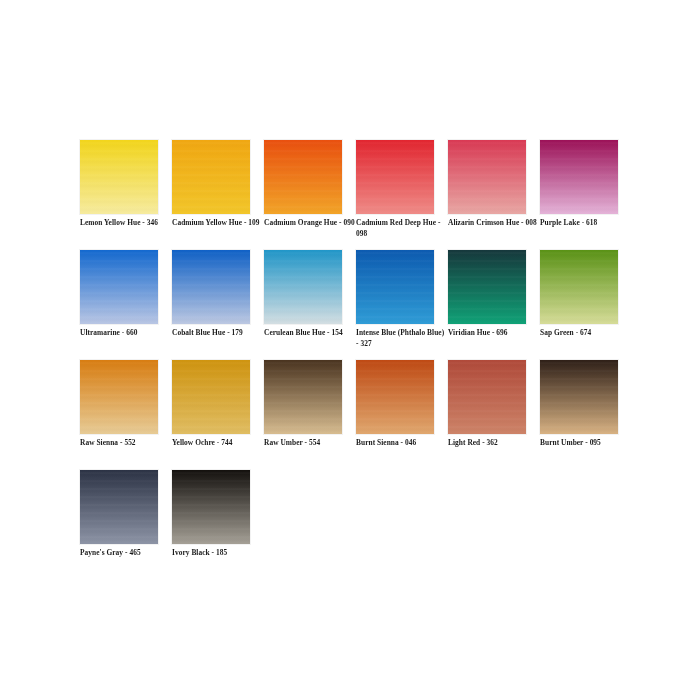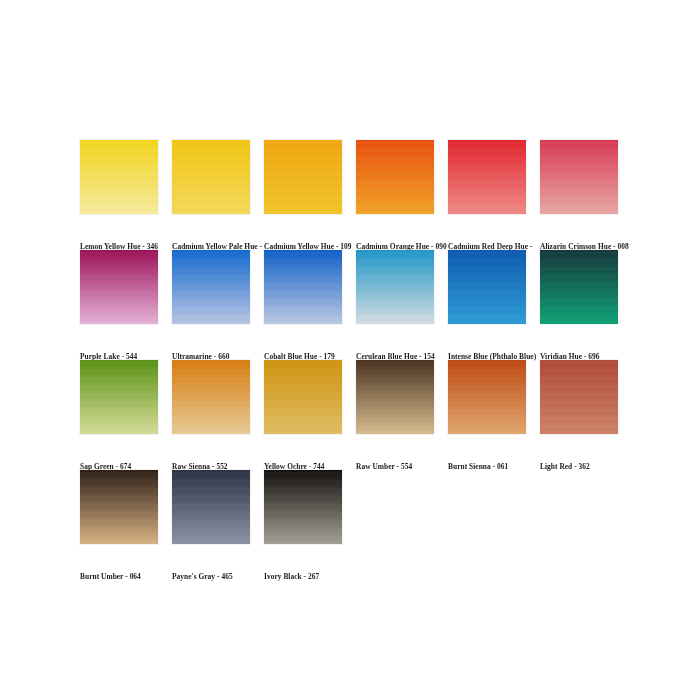--- a/index.html
+++ b/index.html
@@ -74,55 +74,50 @@
     left: 0;
     top: 78px;
     width: 92px;
     font-family: "Liberation Serif", "DejaVu Serif", serif;
     font-size: 7.4px;
     line-height: 10.5px;
     font-weight: bold;
     color: #1b1b1b;
     letter-spacing: 0.05px;
     white-space: normal;
-    margin-top: 24px;
   }
 </style>
 </head>
 <body>
 
 <div id="chart-root">
   <div id="swatch-grid">
       <div class="swatch-cell">
         <div class="swatch-chip" style="background: linear-gradient(rgb(242, 213, 28) 0%, rgb(246, 235, 158) 100%);"></div>
         <div class="swatch-label">Lemon Yellow Hue - 346</div>
-      </div>
-      <div class="swatch-cell">
-        <div class="swatch-chip" style="background: linear-gradient(rgb(240, 198, 19) 0%, rgb(244, 217, 90) 100%);"></div>
-        <div class="swatch-label">Cadmium Yellow Pale Hue - 119</div>
       </div>
       <div class="swatch-cell">
         <div class="swatch-chip" style="background: linear-gradient(rgb(240, 167, 18) 0%, rgb(242, 198, 42) 100%);"></div>
         <div class="swatch-label">Cadmium Yellow Hue - 109</div>
       </div>
       <div class="swatch-cell">
         <div class="swatch-chip" style="background: linear-gradient(rgb(233, 80, 15) 0%, rgb(242, 164, 40) 100%);"></div>
         <div class="swatch-label">Cadmium Orange Hue - 090</div>
       </div>
       <div class="swatch-cell">
         <div class="swatch-chip" style="background: linear-gradient(rgb(226, 38, 48) 0%, rgb(239, 139, 135) 100%);"></div>
         <div class="swatch-label">Cadmium Red Deep Hue - 098</div>
       </div>
       <div class="swatch-cell">
         <div class="swatch-chip" style="background: linear-gradient(rgb(217, 58, 84) 0%, rgb(232, 167, 164) 100%);"></div>
         <div class="swatch-label">Alizarin Crimson Hue - 008</div>
       </div>
       <div class="swatch-cell">
         <div class="swatch-chip" style="background: linear-gradient(rgb(156, 18, 88) 0%, rgb(228, 179, 216) 100%);"></div>
-        <div class="swatch-label">Purple Lake - 544</div>
+        <div class="swatch-label">Purple Lake - 618</div>
       </div>
       <div class="swatch-cell">
         <div class="swatch-chip" style="background: linear-gradient(rgb(20, 105, 207) 0%, rgb(185, 198, 228) 100%);"></div>
         <div class="swatch-label">Ultramarine - 660</div>
       </div>
       <div class="swatch-cell">
         <div class="swatch-chip" style="background: linear-gradient(rgb(16, 97, 198) 0%, rgb(188, 200, 226) 100%);"></div>
         <div class="swatch-label">Cobalt Blue Hue - 179</div>
       </div>
       <div class="swatch-cell">
@@ -148,32 +143,32 @@
       <div class="swatch-cell">
         <div class="swatch-chip" style="background: linear-gradient(rgb(207, 148, 16) 0%, rgb(224, 189, 98) 100%);"></div>
         <div class="swatch-label">Yellow Ochre - 744</div>
       </div>
       <div class="swatch-cell">
         <div class="swatch-chip" style="background: linear-gradient(rgb(74, 52, 32) 0%, rgb(215, 188, 144) 100%);"></div>
         <div class="swatch-label">Raw Umber - 554</div>
       </div>
       <div class="swatch-cell">
         <div class="swatch-chip" style="background: linear-gradient(rgb(191, 74, 20) 0%, rgb(224, 167, 110) 100%);"></div>
-        <div class="swatch-label">Burnt Sienna - 061</div>
+        <div class="swatch-label">Burnt Sienna - 046</div>
       </div>
       <div class="swatch-cell">
         <div class="swatch-chip" style="background: linear-gradient(rgb(176, 74, 58) 0%, rgb(205, 131, 104) 100%);"></div>
         <div class="swatch-label">Light Red - 362</div>
       </div>
       <div class="swatch-cell">
         <div class="swatch-chip" style="background: linear-gradient(rgb(47, 32, 24) 0%, rgb(216, 178, 131) 100%);"></div>
-        <div class="swatch-label">Burnt Umber - 064</div>
+        <div class="swatch-label">Burnt Umber - 095</div>
       </div>
       <div class="swatch-cell">
         <div class="swatch-chip" style="background: linear-gradient(rgb(44, 51, 69) 0%, rgb(141, 148, 166) 100%);"></div>
         <div class="swatch-label">Payne's Gray - 465</div>
       </div>
       <div class="swatch-cell">
         <div class="swatch-chip" style="background: linear-gradient(rgb(20, 17, 14) 0%, rgb(165, 160, 150) 100%);"></div>
-        <div class="swatch-label">Ivory Black - 267</div>
+        <div class="swatch-label">Ivory Black - 185</div>
       </div>
     </div>
 </div>
 
 </body></html>

